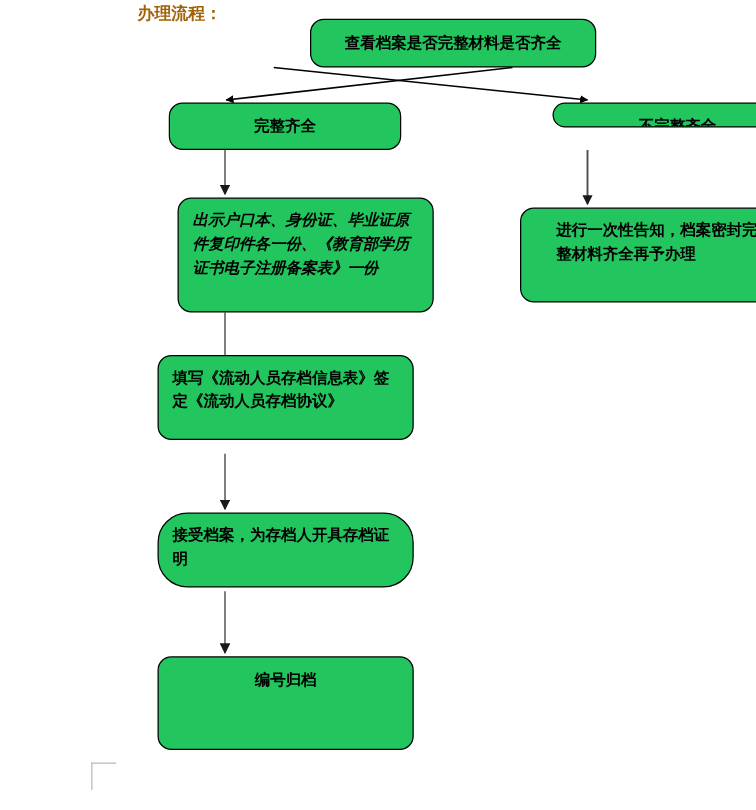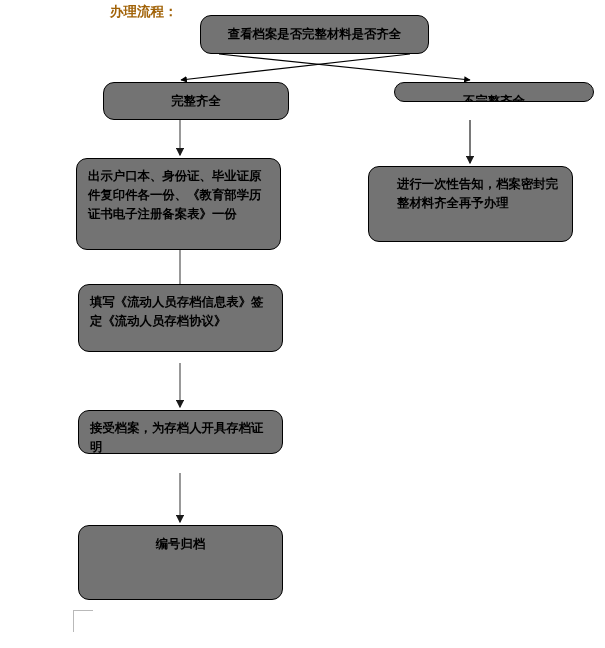--- a/index.html
+++ b/index.html
@@ -33,26 +33,27 @@
     color: #a16207;
     letter-spacing: 0px;
     white-space: nowrap;
     line-height: 18px;
   }
   .node {
     position: absolute;
     box-sizing: border-box;
     border: 1.2px solid #000000;
     border-radius: 11px;
-    background: #737373;
+    background: #22c55e;
     font-size: 12.4px;
     font-weight: bold;
     color: #000000;
     line-height: 19px;
     overflow: hidden;
+    margin-left: 48px;
   }
   .node .node-label {
     display: block;
     white-space: pre-wrap;
   }
   .node.center .node-label {
     text-align: center;
   }
   .node.center {
     display: flex;
@@ -104,41 +105,41 @@
 
     <line x1="180" y1="473" x2="180" y2="522" stroke="#7f7f7f" stroke-width="1.6" marker-end="url(#arrowGray)"></line>
   </svg>
 
   <div class="page-title">办理流程：</div>
 
   <div class="node center" style="left:200px; top:15px; width:229px; height:39px;">
     <span class="node-label">查看档案是否完整材料是否齐全</span>
   </div>
 
-  <div class="node center" style="left:103px; top:82px; width:186px; height:38px;">
+  <div class="node center" style="left:87px; top:82px; width:186px; height:38px;">
     <span class="node-label">完整齐全</span>
   </div>
 
   <div class="node center" style="left:394px; top:82px; width:200px; height:20px;">
     <span class="node-label">不完整齐全</span>
   </div>
 
-  <div class="node left-text" style="left:76px; top:158px; width:205px; height:92px;">
+  <div class="node left-text" style="left:94px; top:158px; width:205px; height:92px;font-style:italic;">
     <span class="node-label">出示户口本、身份证、毕业证原件复印件各一份、《教育部学历证书电子注册备案表》一份</span>
   </div>
 
   <div class="node left-text" style="left:368px; top:166px; width:205px; height:76px;padding-left:28px;">
     <span class="node-label">进行一次性告知，档案密封完整材料齐全再予办理</span>
   </div>
 
   <div class="node left-text" style="left:78px; top:284px; width:205px; height:68px;">
     <span class="node-label">填写《流动人员存档信息表》签定《流动人员存档协议》</span>
   </div>
 
-  <div class="node left-text" style="left:78px; top:410px; width:205px; height:44px;">
+  <div class="node left-text" style="left:78px; top:410px; width:205px; height:60px;border-radius:24px;">
     <span class="node-label">接受档案，为存档人开具存档证明</span>
   </div>
 
   <div class="node center" style="left:78px; top:525px; width:205px; height:75px;">
     <span class="node-label">编号归档</span>
   </div>
 
   <div class="corner-mark" style="left:73px; top:610px;"></div>
 
 </div>

